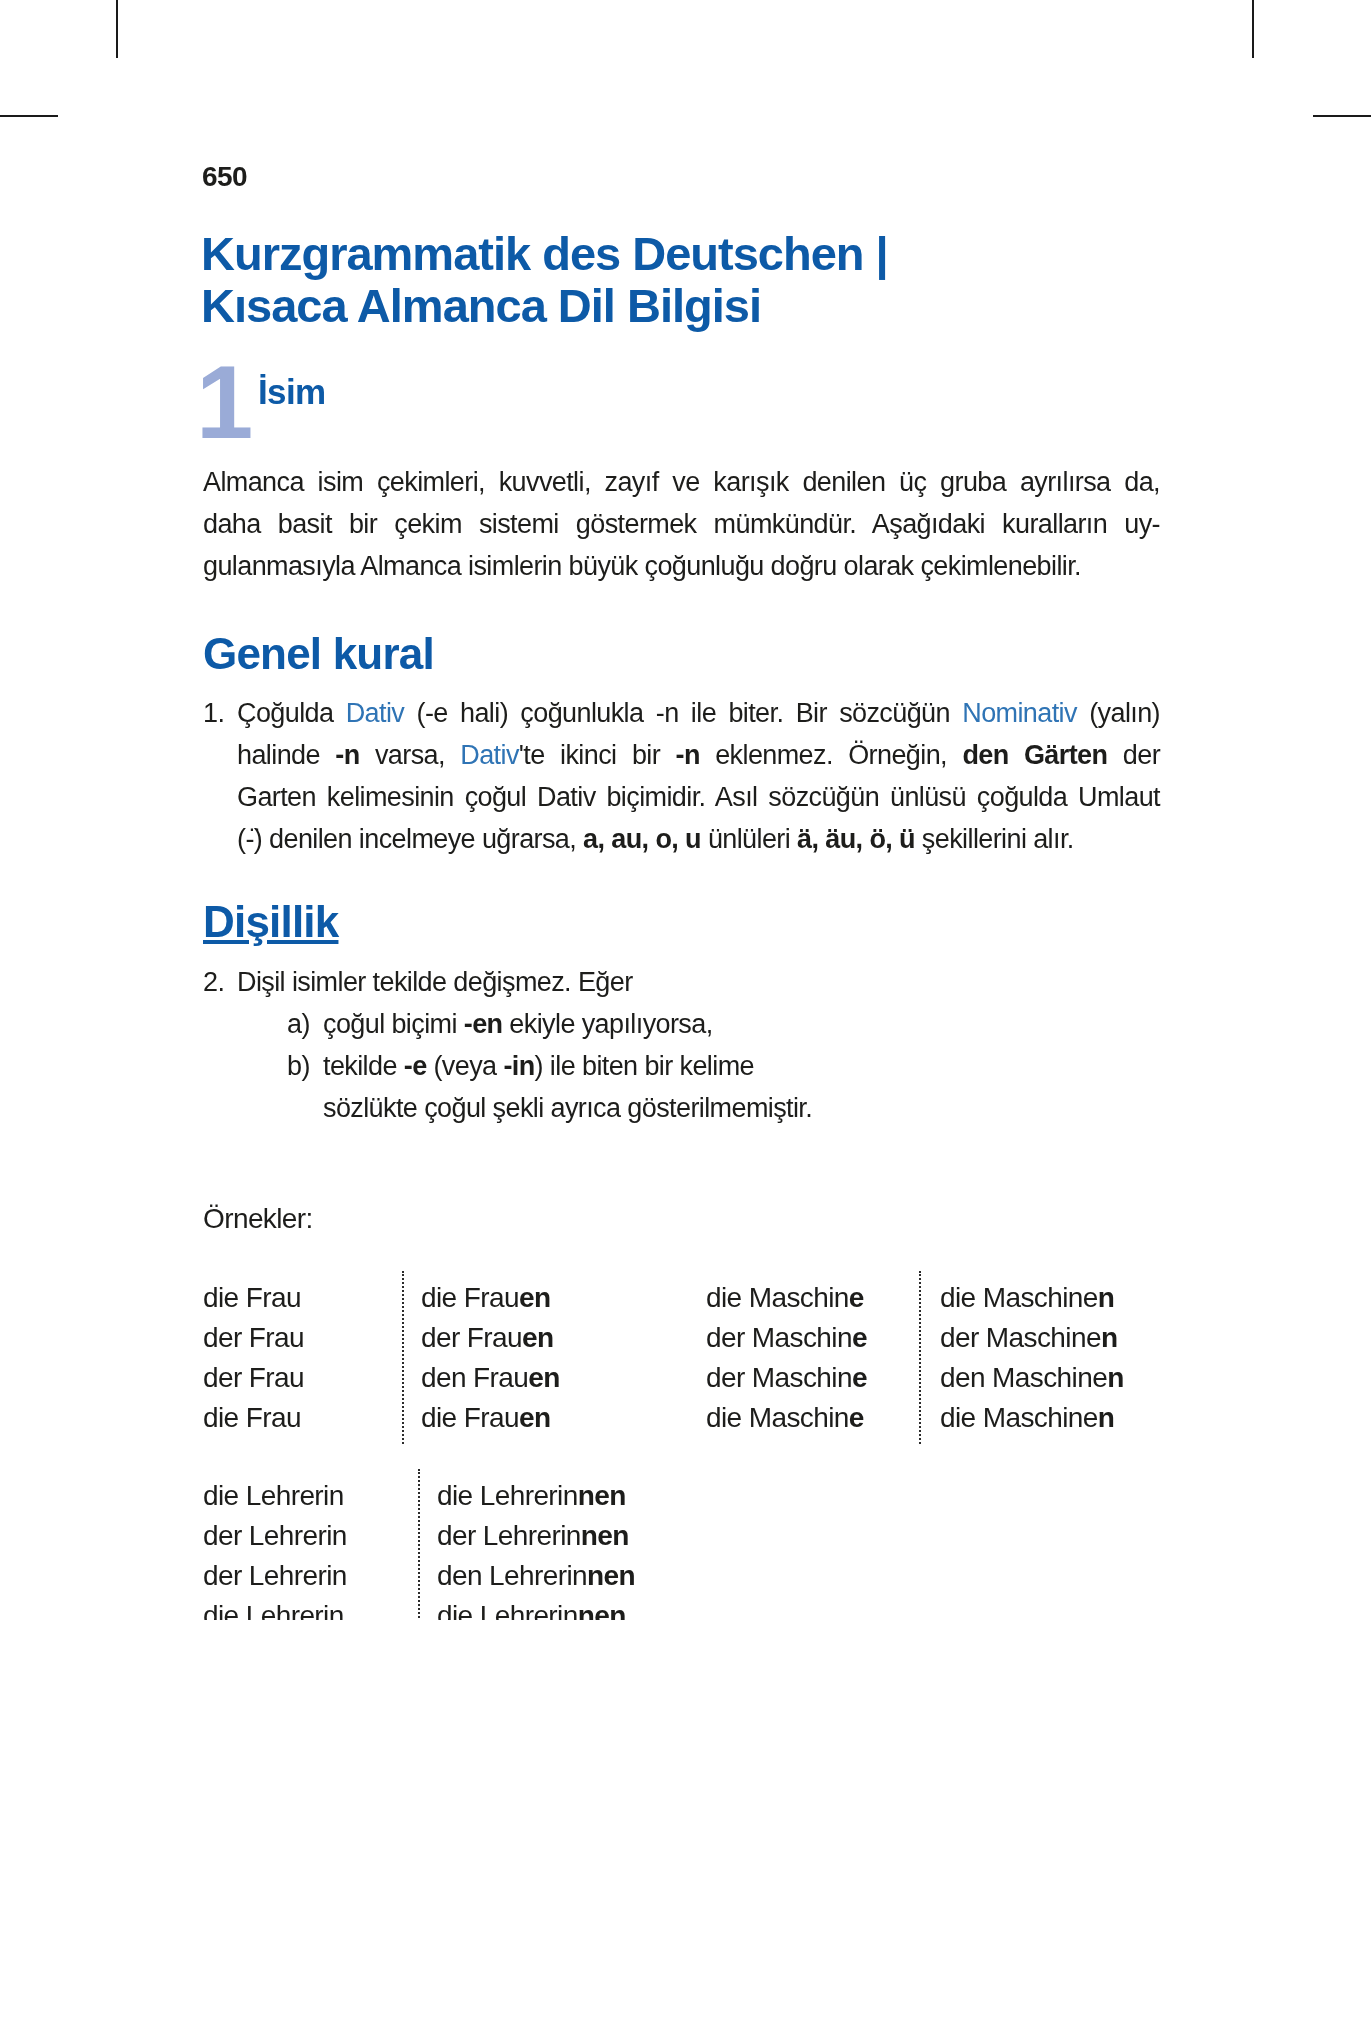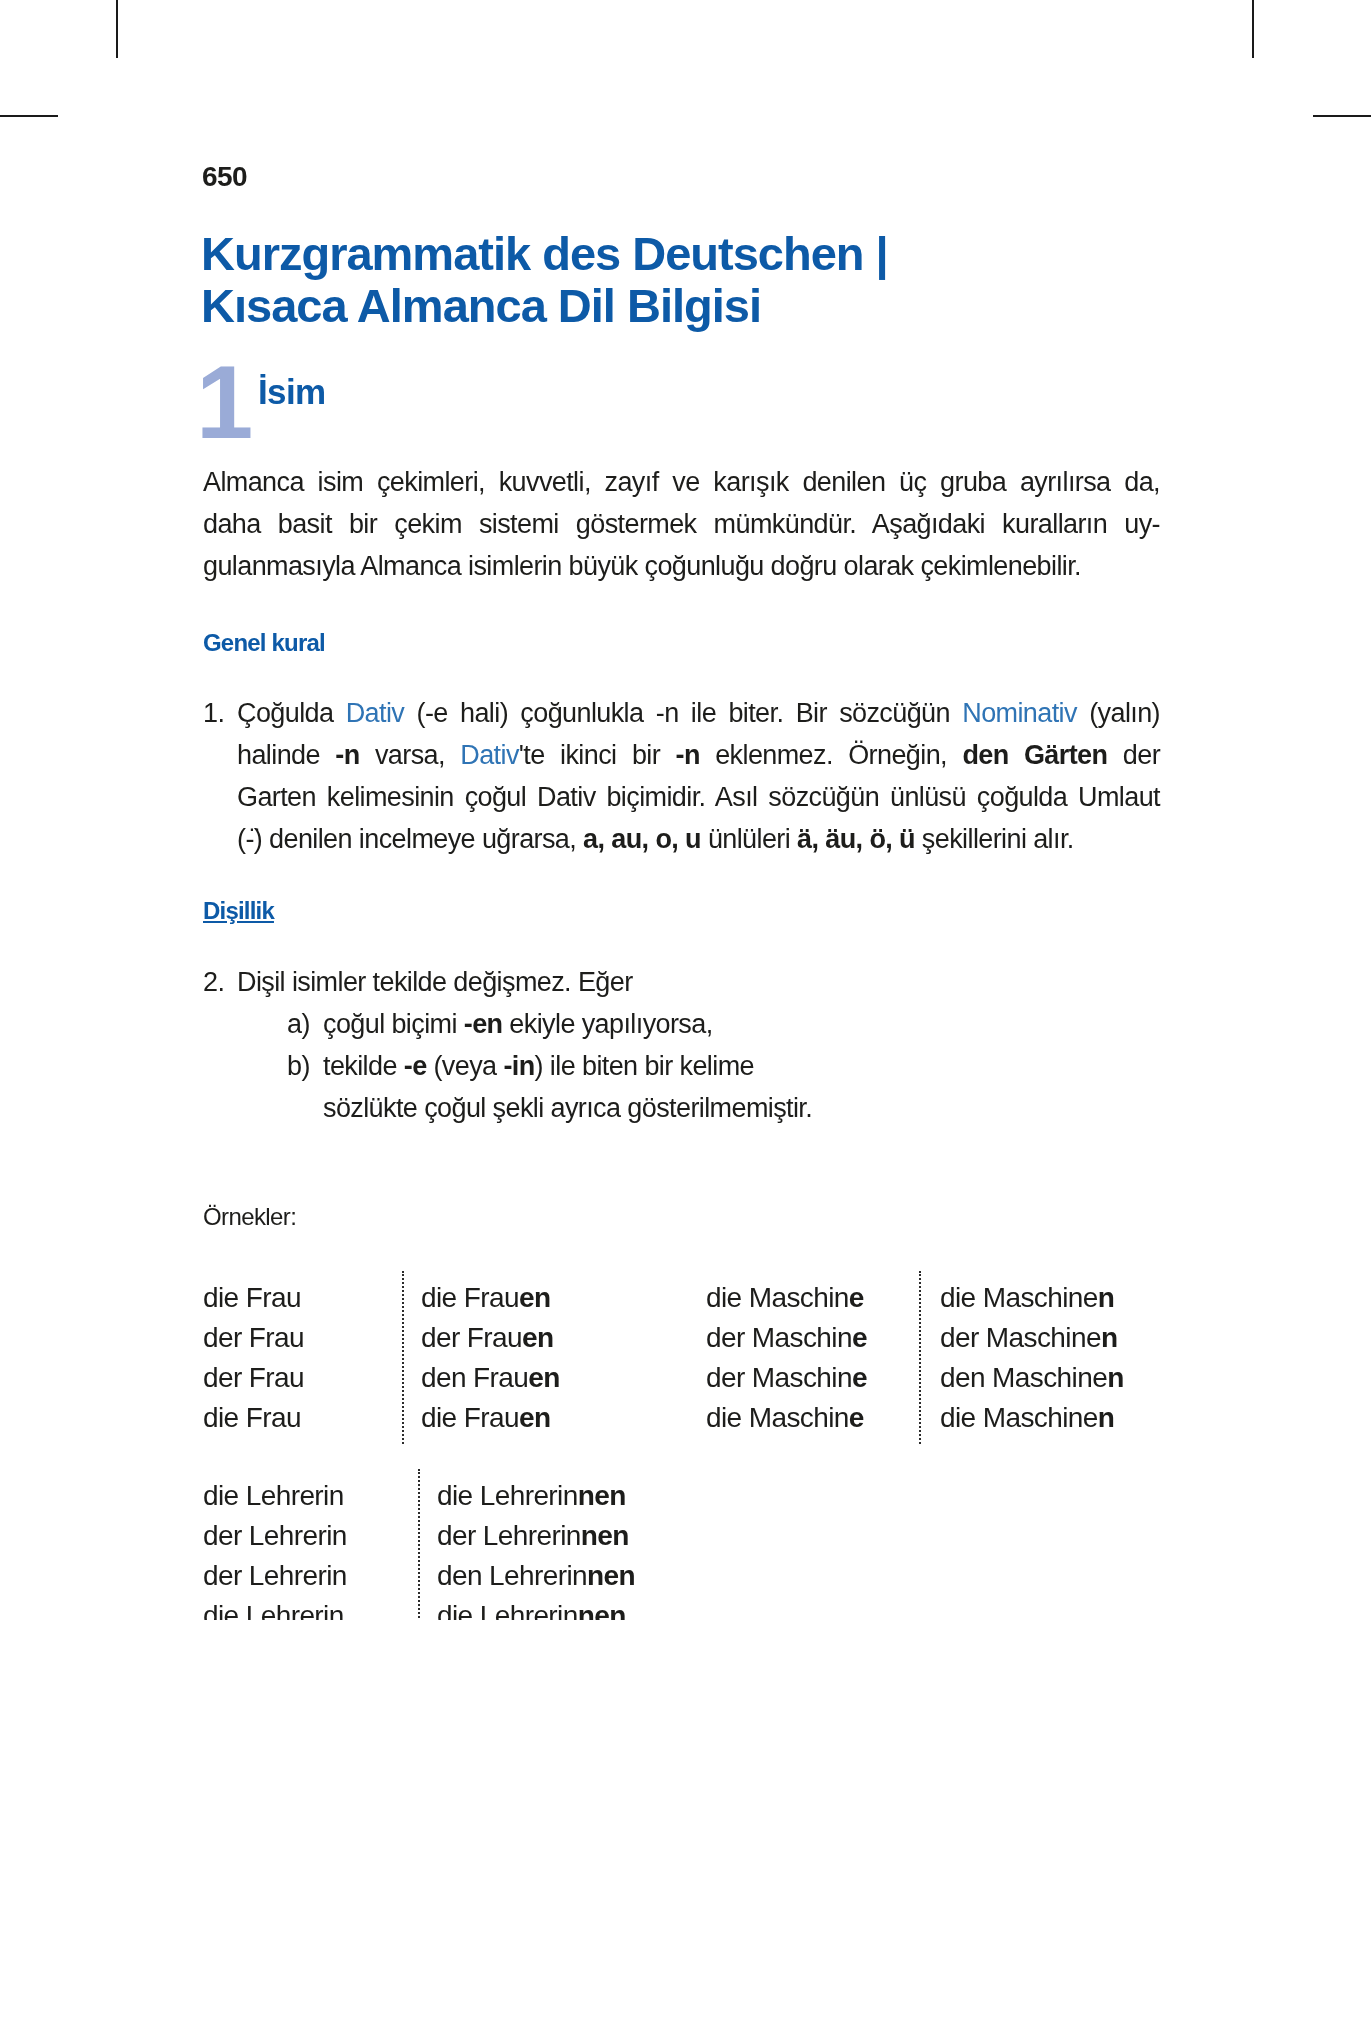--- a/index.html
+++ b/index.html
@@ -18,35 +18,35 @@
     font-weight:bold;color:var(--blue,#0d5aa7);letter-spacing:-1px;white-space:nowrap;}
   .title .t-line{display:block;}
   .big-num{position:absolute;left:196px;top:353px;font-size:103px;line-height:100px;
     font-weight:bold;color:var(--lightblue,#9aabd7);}
   .section-name{position:absolute;left:258px;top:372px;margin:0;font-size:35px;
     font-weight:bold;color:var(--blue,#0d5aa7);}
   .textblock{position:absolute;left:203px;font-size:27px;line-height:42px;}
   .intro{top:461px;width:957px;}
   .line{display:block;}
   .just{text-align:justify;text-align-last:justify;}
-  .subhead{position:absolute;left:203px;margin:0;font-size:24px;font-weight:bold;
+  .subhead{position:absolute;left:203px;margin:0;font-size:44px;font-weight:bold;
     color:var(--blue,#0d5aa7);letter-spacing:-0.8px;}
   .sh-genel{top:629px;}
   .sh-disillik{top:897px;text-decoration:underline;}
   .list-item{display:flex;}
   .li-1{top:692px;width:957px;}
   .li-2{top:961px;width:957px;}
   .marker{flex:0 0 34px;}
   .item-body{flex:1 1 auto;min-width:0;}
   .sub-row{display:flex;margin-left:50px;}
   .sub-marker{flex:0 0 36px;}
   .cont{margin-left:86px;}
   .seg-b{font-weight:bold;}
   .seg-blue{color:var(--kwblue,#2f74b5);}
-  .examples-label{position:absolute;left:203px;top:1203px;font-size:24px;}
+  .examples-label{position:absolute;left:203px;top:1203px;font-size:28px;}
   .ex-table{position:absolute;left:203px;display:flex;font-size:28px;line-height:40px;}
   .t1{top:1271px;}
   .t2{top:1469px;gap:16px;}
   .col{padding-top:7px;padding-bottom:6px;}
   .c1{width:199px;}
   .c2{width:304px;padding-left:17px;box-sizing:border-box;}
   .c3{width:213px;}
   .c4{width:252px;padding-left:19px;box-sizing:border-box;}
   .divided{border-left:2px dotted var(--divider,#2b2b2b);}
 </style>

